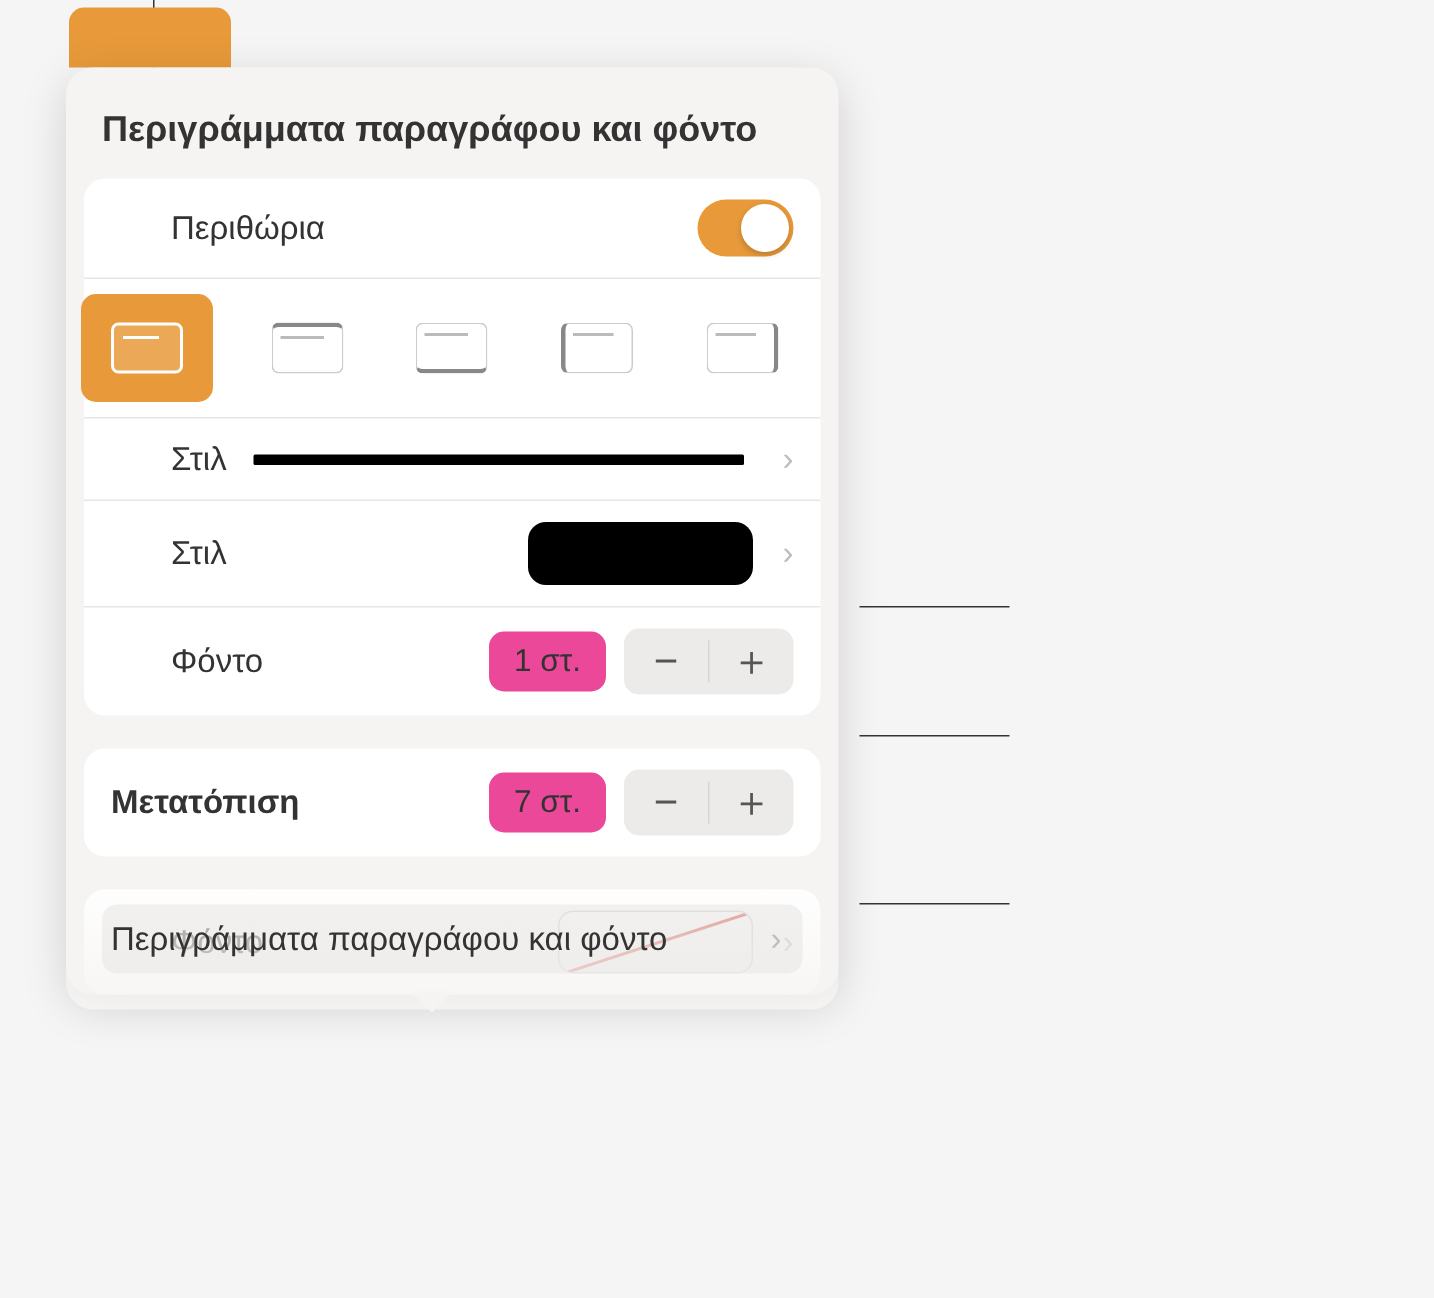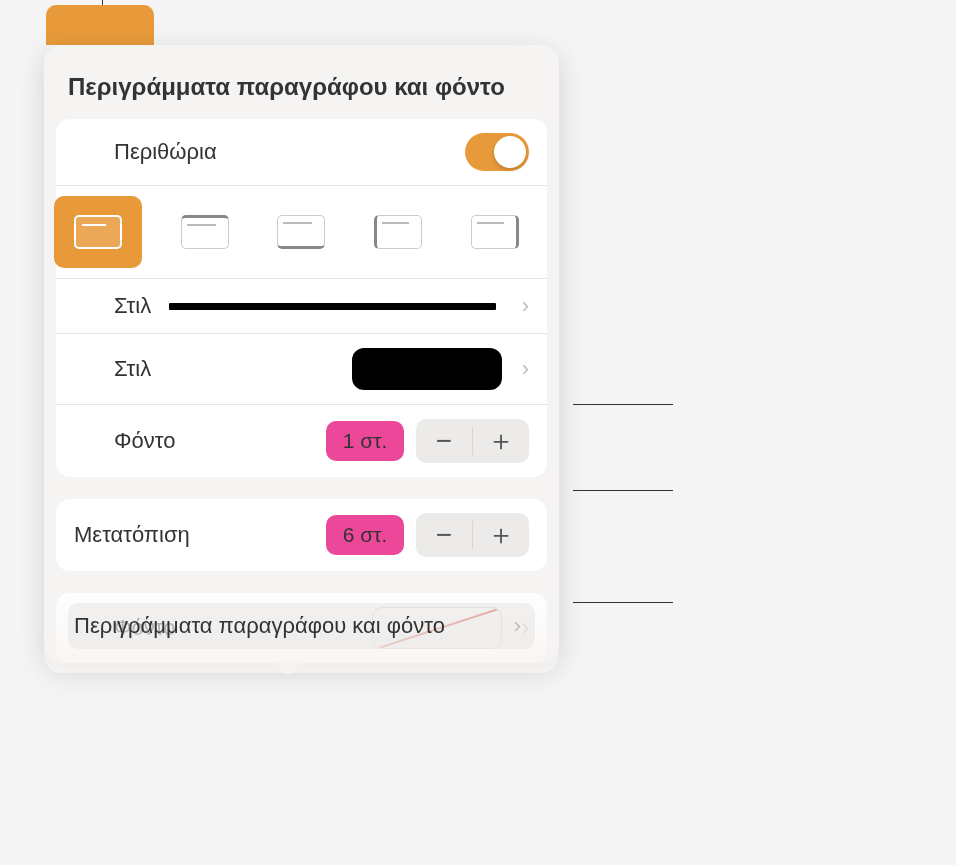--- a/index.html
+++ b/index.html
@@ -78,20 +78,21 @@
     .row-label {
       font-size: 22px;
       color: #333;
       margin-left: 40px;
     }
     
     .row-label-multi {
       font-size: 22px;
       color: #333;
       line-height: 1.2;
+      font-weight: bold;
     }
     
     
     .toggle {
       width: 64px;
       height: 38px;
       background: #e89a3a;
       border-radius: 19px;
       position: relative;
       cursor: pointer;
@@ -377,21 +378,21 @@
       </div>
 
     </div>
 
     <div class="section-group">
       <div class="row" style="border-bottom:none;">
         <div class="row-label-multi">
           <div>Μετατόπιση</div>
         </div>
         <div class="row-right">
-          <div class="value-box">6 στ.</div>
+          <div class="value-box">7 στ.</div>
           <div class="stepper">
             <div class="stepper-btn">−</div>
             <div class="stepper-divider"></div>
             <div class="stepper-btn">＋</div>
           </div>
         </div>
       </div>
     </div>
 
     <div class="section-group" style="margin-bottom:60px;">

